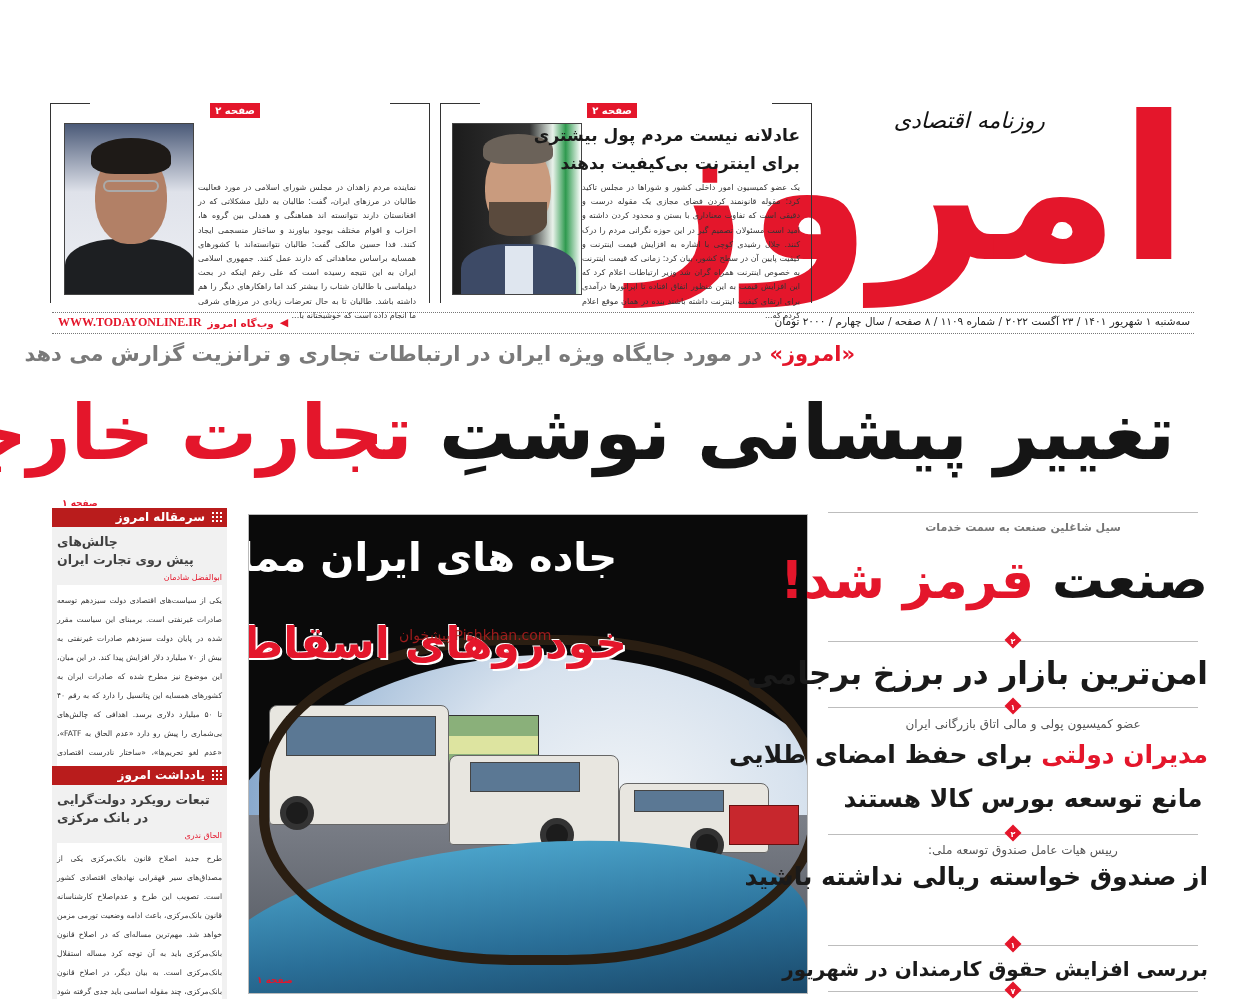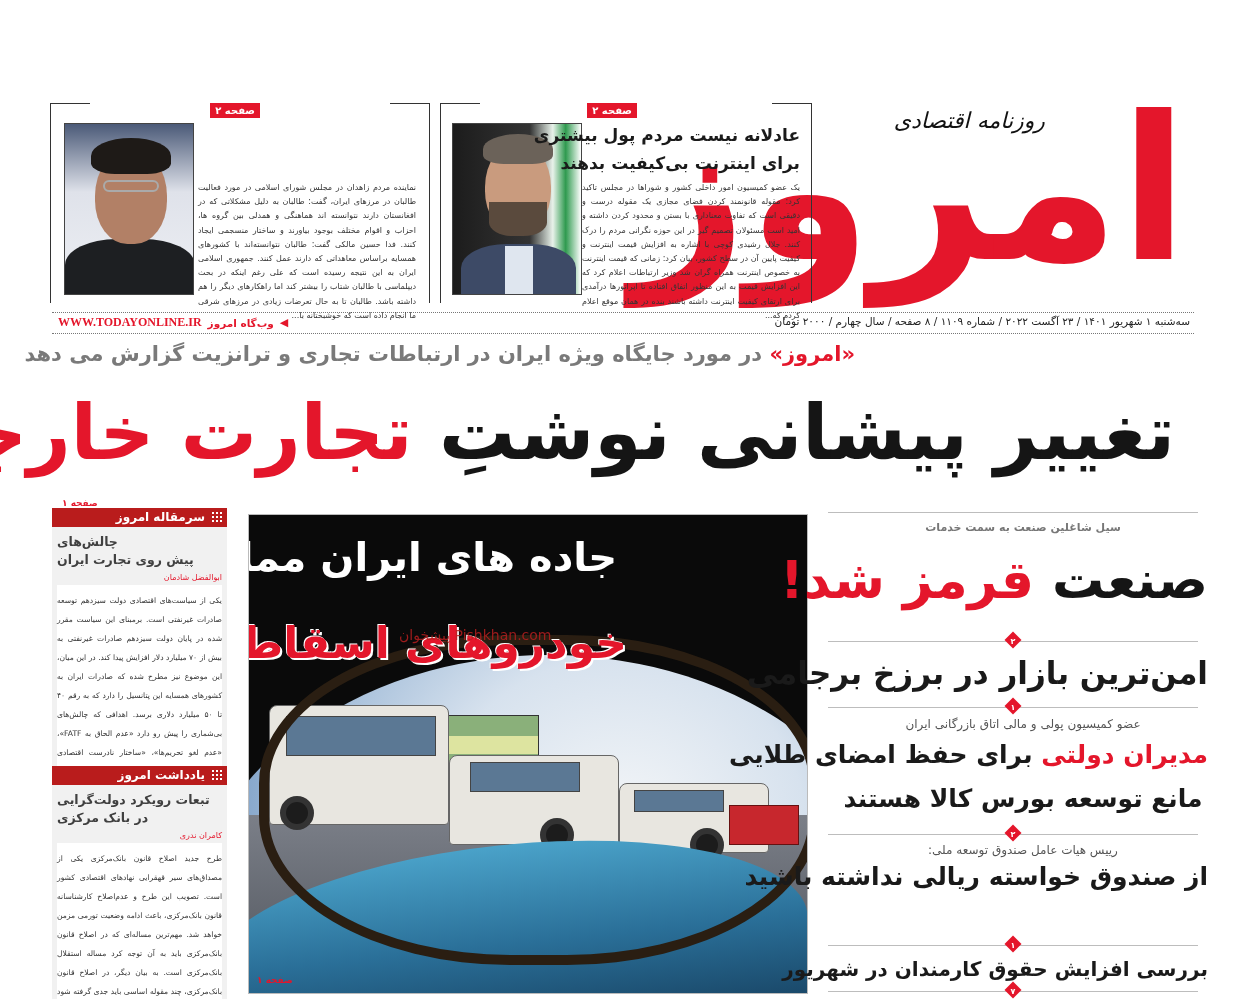--- a/index.html
+++ b/index.html
@@ -170,21 +170,21 @@
 <div class="edit" style="top:766px;">
   <div class="hdr">
     <span class="dots"></span>
     <span>یادداشت امروز</span>
   </div>
   <div class="box">
     <div class="ttl">
       <div>تبعات رویکرد دولت‌گرایی</div>
       <div>در بانک مرکزی</div>
     </div>
-    <div class="author">کامران ندری</div>
+    <div class="author">الحاق ندری</div>
     <div class="txt">طرح جدید اصلاح قانون بانک‌مرکزی یکی از مصداق‌های سیر قهقرایی نهادهای اقتصادی کشور است. تصویب این طرح و عدم‌اصلاح کارشناسانه قانون بانک‌مرکزی، باعث ادامه وضعیت تورمی مزمن خواهد شد. مهم‌ترین مساله‌ای که در اصلاح قانون بانک‌مرکزی باید به آن توجه کرد مساله استقلال بانک‌مرکزی است. به بیان دیگر، در اصلاح قانون بانک‌مرکزی، چند مقوله اساسی باید جدی گرفته شود که...</div>
     <div class="cont">ادامه در صفحه ۴</div>
   </div>
 </div>
 
 <div id="photo" class="abs">
   <div class="sky"></div>
   <div class="ground"></div>
   <div class="bus">
       <div class="stripe"></div>

